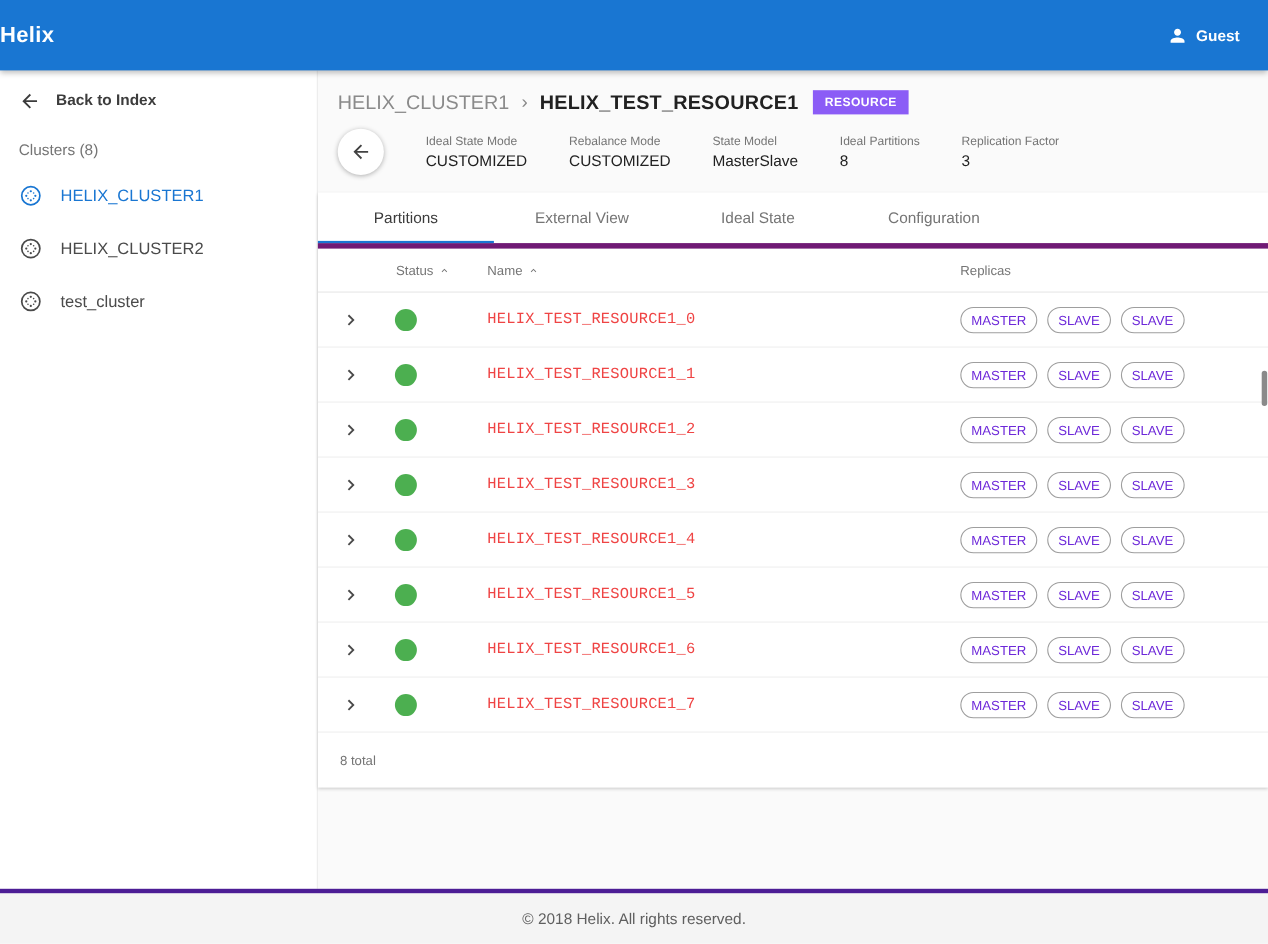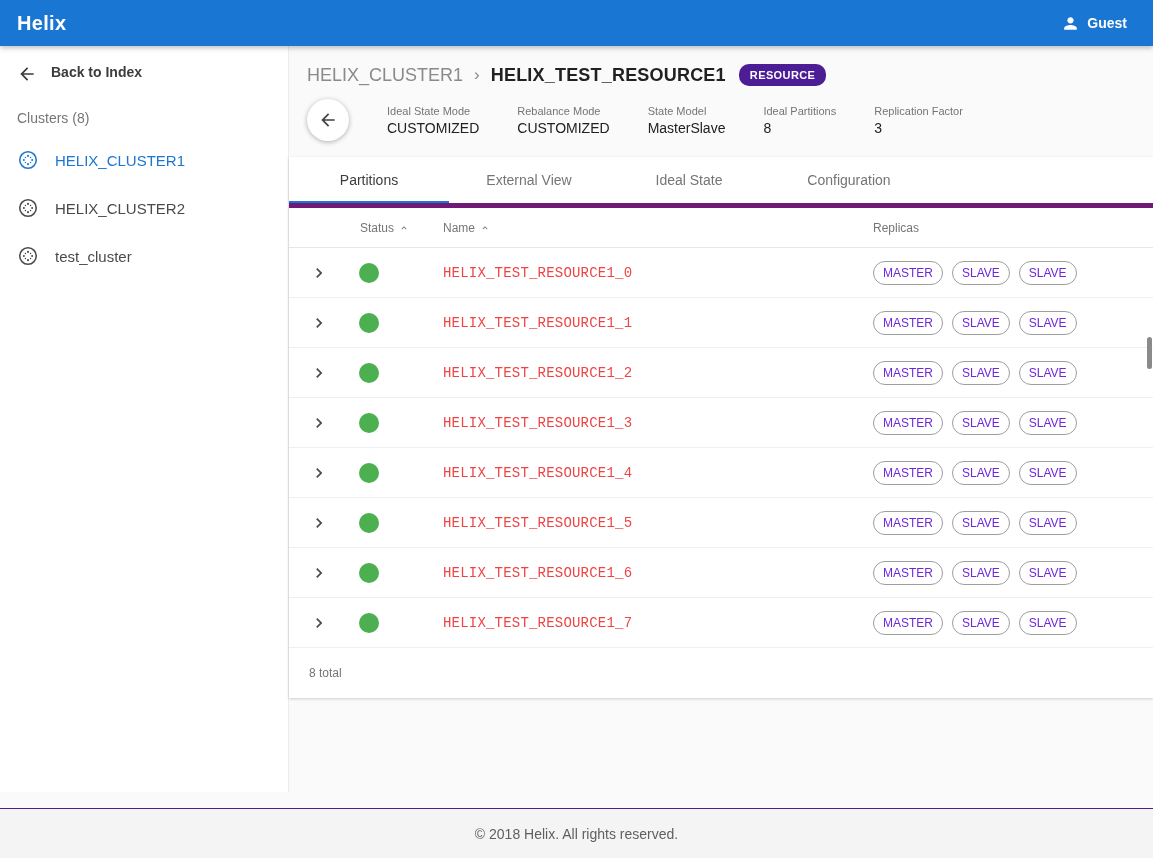--- a/index.html
+++ b/index.html
@@ -6,26 +6,26 @@
   html, body { width: 1153px; height: 858px; overflow: hidden; }
   body {
     font-family: "Liberation Sans", sans-serif;
     background: #fafafa;
     color: #424242;
     position: relative;
   }
 
   
   .topbar {
-    height: 46px;
+    height: 64px;
     background: #1976d2;
     display: flex;
     align-items: center;
     justify-content: space-between;
-    padding: 0 26px 0 17px;
+    padding: 0 26px 0 0;
     box-shadow: 0 2px 5px rgba(0,0,0,0.25);
     position: relative;
     z-index: 5;
   }
   .brand { color: #fff; font-size: 20px; font-weight: bold; letter-spacing: 0.3px; }
   .user { display: flex; align-items: center; gap: 7px; color: #fff; font-size: 14px; font-weight: bold; }
 
   
   .content { display: flex; height: 746px; }
 
@@ -53,23 +53,23 @@
 
   
   .main { flex: 1; min-width: 0; }
 
   .resource-header { padding: 18px 24px 16px 18px; }
   .breadcrumb { display: flex; align-items: center; gap: 11px; font-size: 18px; }
   .crumb-cluster { color: #8a8a8a; cursor: pointer; }
   .crumb-sep { color: #8a8a8a; font-size: 17px; }
   .crumb-resource { color: #212121; font-weight: bold; letter-spacing: 0.2px; }
   .badge {
-    background: #4c1d95; color: #fff;
+    background: #8b5cf6; color: #fff;
     font-size: 11px; font-weight: bold; letter-spacing: 0.4px;
-    padding: 5px 11px; border-radius: 10px; margin-left: 2px;
+    padding: 5px 11px; border-radius: 0; margin-left: 2px;
   }
 
   .meta-row { display: flex; align-items: center; margin-top: 13px; }
   .back-btn {
     width: 42px; height: 42px; border-radius: 50%;
     background: #fff; box-shadow: 0 1px 5px rgba(0,0,0,0.3);
     display: flex; align-items: center; justify-content: center;
     cursor: pointer; margin-right: 38px; flex-shrink: 0;
   }
   .meta-item { margin-right: 38px; }
@@ -116,21 +116,21 @@
     white-space: nowrap;
   }
 
   .table-footer {
     height: 50px; display: flex; align-items: center;
     padding-left: 20px; font-size: 12px; color: #757575;
   }
 
   
   .page-footer {
-    height: 50px; background: #f4f4f4; border-top: 1px solid #4c1d95;
+    height: 50px; background: #f4f4f4; border-top: 4px solid #4c1d95;
     display: flex; align-items: center; justify-content: center;
     font-size: 14px; color: #5f5f5f;
     position: absolute; left: 0; right: 0; bottom: 0;
   }
 
   
   .scroll-thumb {
     position: absolute; right: 1px; top: 337px;
     width: 5px; height: 32px; border-radius: 3px;
     background: #8a8a8a;

